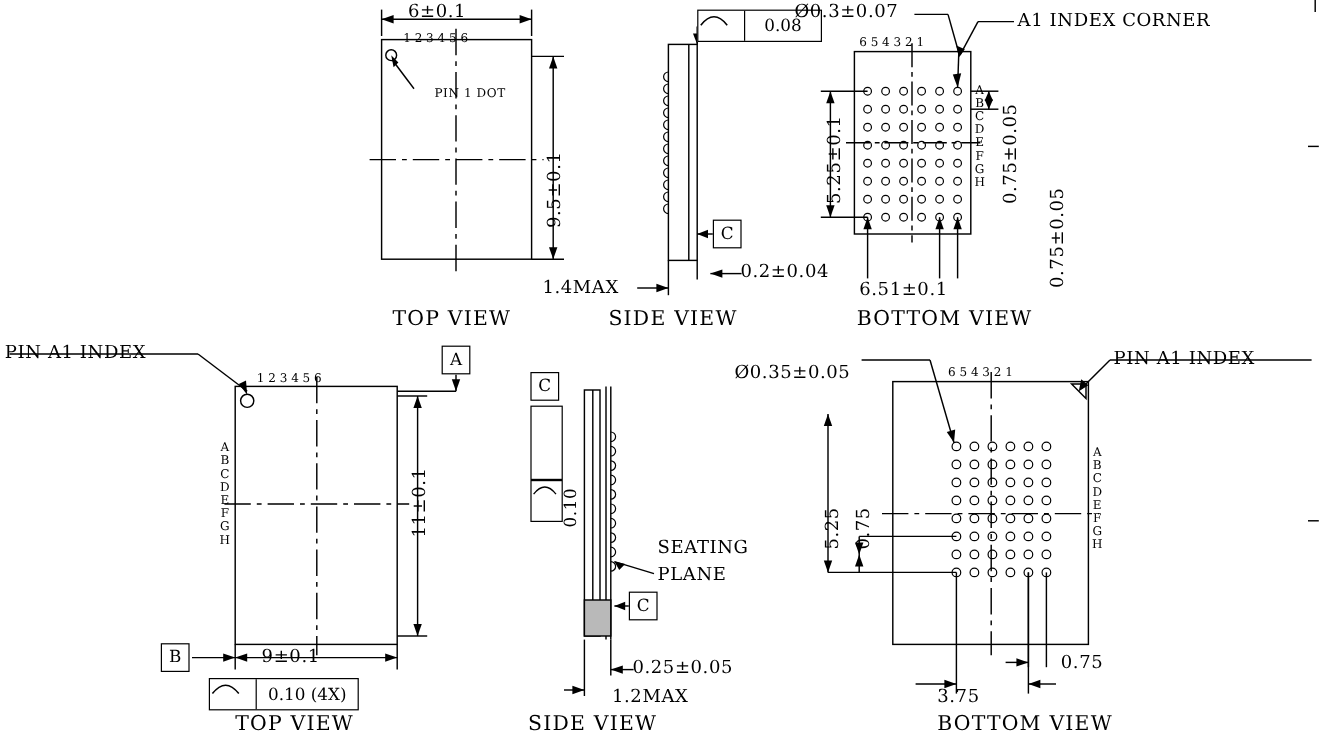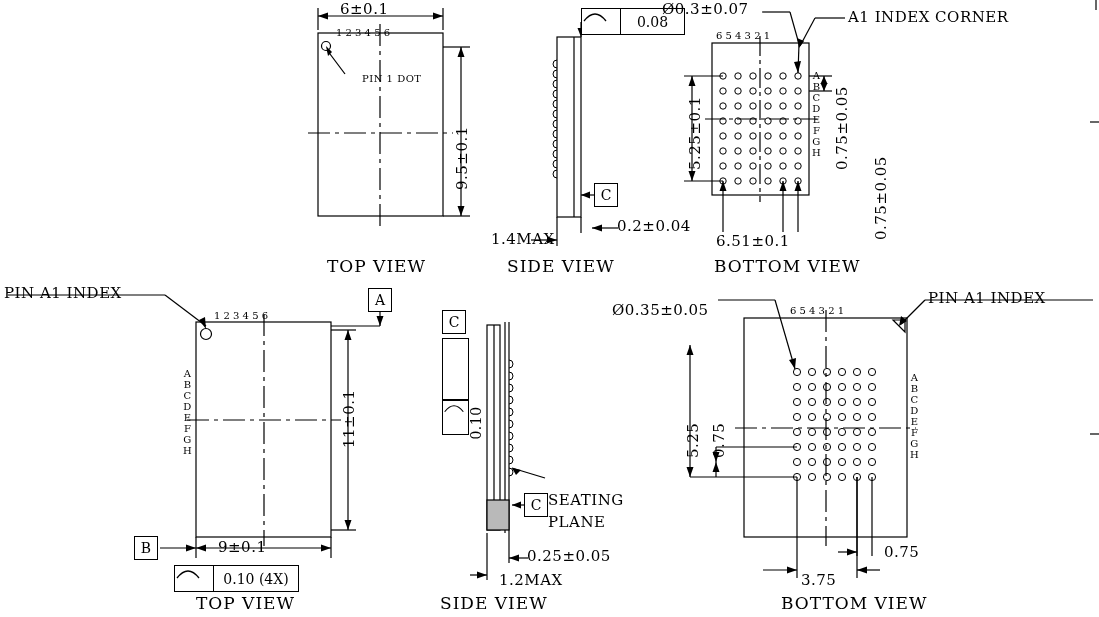--- a/index.html
+++ b/index.html
@@ -385,21 +385,21 @@
 <div class="fcf" style="left:581px; top:8px; width:104px; height:27px;">
   <div style="width:38px;">
     <svg width="26" height="14" viewBox="0 0 26 14">
         <path d="M2 12 Q13 -2 24 12" stroke="#000" fill="none" stroke-width="1.3"></path>
       </svg>
   </div>
   <div style="flex:1;">0.08</div>
 </div>
 <div class="datum" style="left:594px; top:183px; width:24px; height:24px;">C</div>
 <div class="lbl" style="left:617px; top:219px;">0.2±0.04</div>
-<div class="lbl" style="left:491px; top:232px;">1.4MAX</div>
+<div class="lbl" style="left:452px; top:232px;">1.4MAX</div>
 <div class="lbl view-title" style="left:507px; top:258px;">SIDE VIEW</div>
 
 <div class="lbl" style="left:662px; top:2px;">Ø0.3±0.07</div>
 <div class="lbl" style="left:848px; top:10px;">A1 INDEX CORNER</div>
 <div class="colstack" style="left:716px; top:31px;">6 5 4 3 2 1</div>
 <div class="rowletters" style="left:812px; top:70px;">A
 B
 C
 D
 E
@@ -442,35 +442,35 @@
     <span class="lbl vert" style="left:20px; top:54px; position:relative; transform:rotate(-90deg); transform-origin:center; display:inline-block; font-size:14px;">0.10</span>
   </div>
 </div>
 <div class="fcf" style="left:442px; top:400px; width:27px; height:35px; flex-direction:column;">
   <div style="flex:1; border-left:none;">
     <svg width="22" height="13" viewBox="0 0 26 14">
         <path d="M2 12 Q13 -2 24 12" stroke="#000" fill="none" stroke-width="1.3"></path>
       </svg>
   </div>
 </div>
-<div class="lbl" style="left:548px; top:489px; line-height:22px; white-space:pre;">SEATING
+<div class="lbl" style="left:548px; top:445px; line-height:22px; white-space:pre;">SEATING
 PLANE</div>
 <div class="datum" style="left:524px; top:493px; width:24px; height:24px;">C</div>
 <div class="lbl" style="left:527px; top:549px;">0.25±0.05</div>
-<div class="lbl" style="left:499px; top:573px;">1.2MAX</div>
+<div class="lbl" style="left:510px; top:573px;">1.2MAX</div>
 <div class="lbl view-title" style="left:440px; top:595px;">SIDE VIEW</div>
 
 <div class="lbl" style="left:612px; top:303px;">Ø0.35±0.05</div>
 <div class="lbl" style="left:928px; top:291px;">PIN A1 INDEX</div>
 <div class="colstack" style="left:790px; top:306px;">6 5 4 3 2 1</div>
 <div class="rowletters" style="left:910px; top:372px;">A
 B
 C
 D
 E
 F
 G
 H</div>
 <div class="lbl vert" style="left:686px; top:458px;">5.25</div>
 <div class="lbl vert" style="left:712px; top:458px;">0.75</div>
 <div class="lbl" style="left:884px; top:545px;">0.75</div>
-<div class="lbl" style="left:781px; top:573px;margin-left:20px;">3.75</div>
+<div class="lbl" style="left:781px; top:573px;">3.75</div>
 <div class="lbl view-title" style="left:781px; top:595px;">BOTTOM VIEW</div>
 
 </body></html>

